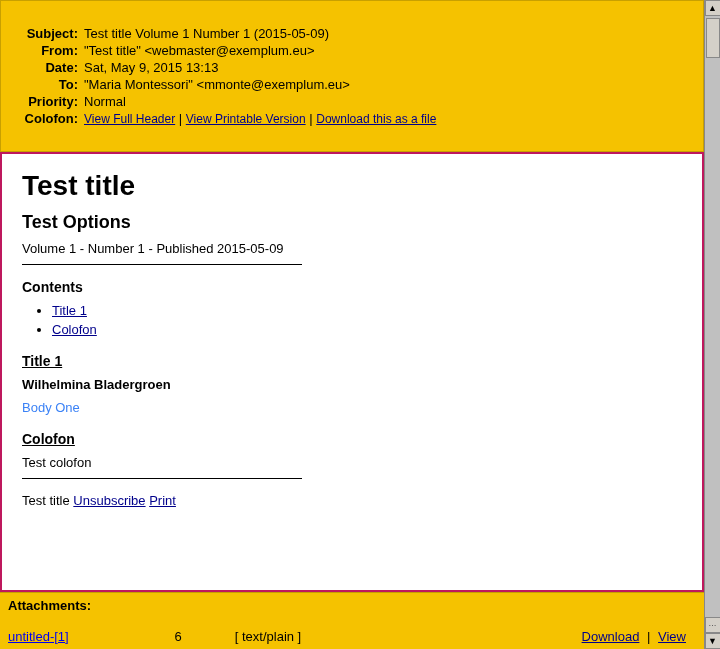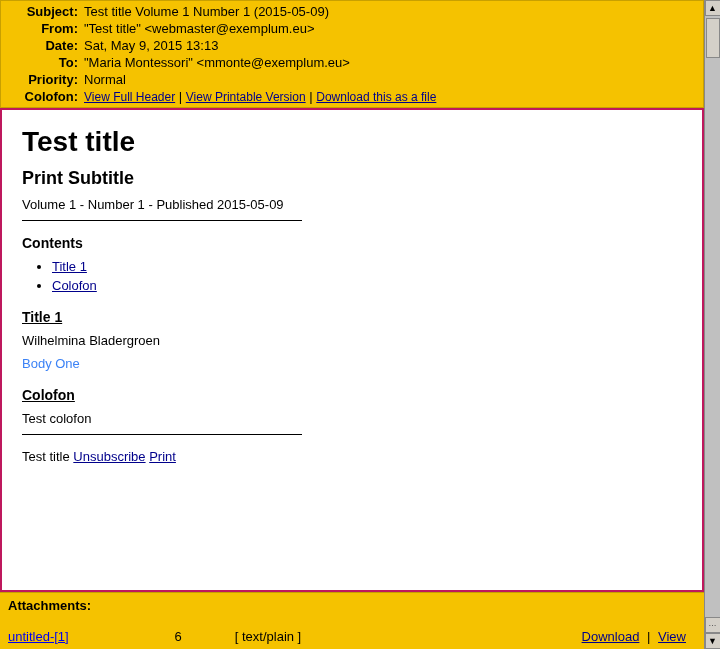--- a/index.html
+++ b/index.html
@@ -16,21 +16,21 @@
     .main-container {
       flex: 1;
       display: flex;
       flex-direction: column;
       height: 649px;
       overflow: hidden;
     }
     
     .email-header {
       background: #f5c200;
-      padding: 2px 10px;
+      padding: 24px 10px;
       border: 1px solid #c8a000;
     }
     .email-header table {
       border-collapse: collapse;
       width: 100%;
     }
     .email-header td {
       padding: 1px 3px;
       vertical-align: top;
     }
@@ -107,20 +107,21 @@
       font-size: 14px;
       font-weight: bold;
       text-decoration: underline;
       margin-bottom: 8px;
       color: #000;
     }
     .author-line {
       font-size: 13px;
       color: #000;
       margin-bottom: 8px;
+      font-weight: bold;
     }
     .body-text {
       font-size: 13px;
       color: #3b82f6;
       margin-bottom: 16px;
     }
     .colofon-text {
       font-size: 13px;
       color: #000;
       margin-bottom: 8px;
@@ -261,21 +262,21 @@
           <a href="#">Download this as a file</a>
         </td>
       </tr>
     </tbody>
       </table>
   </div>
 
   <div class="email-body-wrapper">
     <div class="email-body">
       <h1>Test title</h1>
-      <h2>Print Subtitle</h2>
+      <h2>Test Options</h2>
       <p class="volume-line">Volume 1 - Number 1 - Published 2015-05-09</p>
       <hr class="divider">
       <p class="contents-heading">Contents</p>
       <ul class="contents-list">
         <li><a href="#">Title 1</a></li>
         <li><a href="#">Colofon</a></li>
       </ul>
       <p class="section-heading">Title 1</p>
       <p class="author-line">Wilhelmina Bladergroen</p>
       <p class="body-text">Body One</p>

